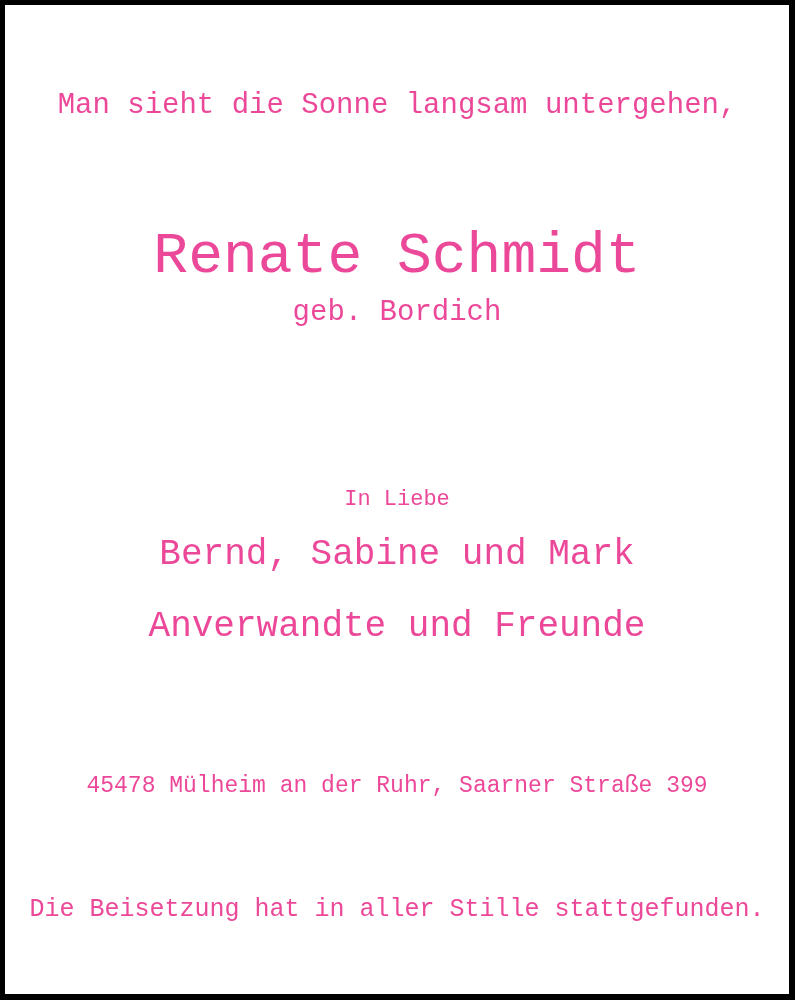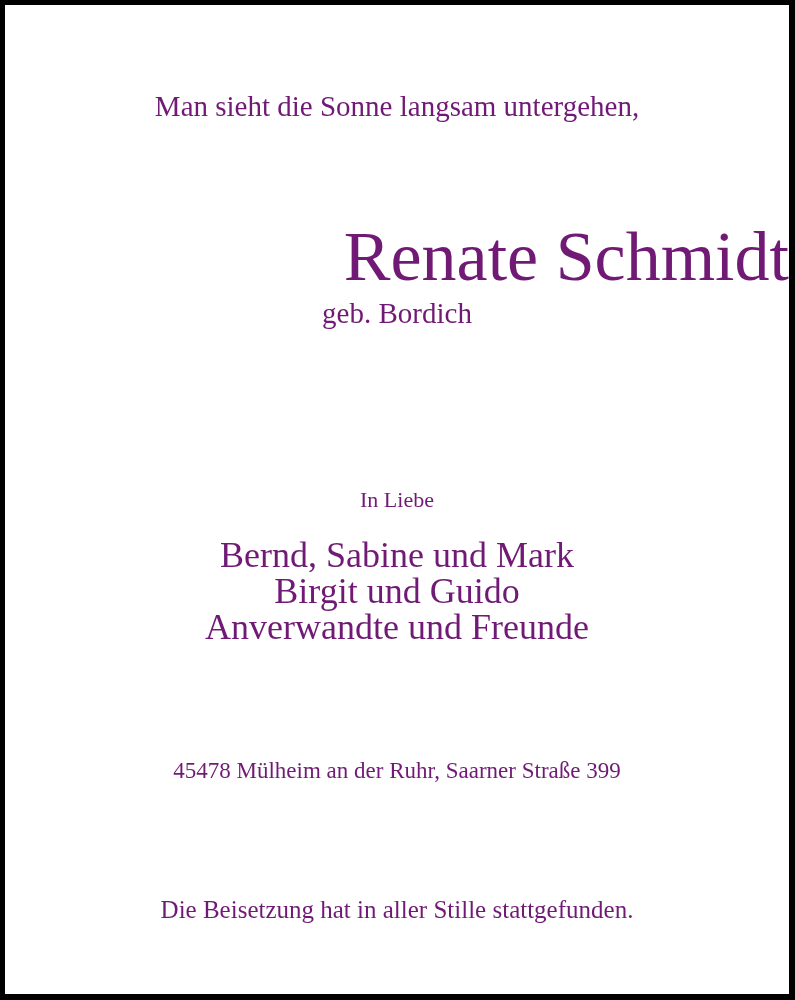--- a/index.html
+++ b/index.html
@@ -1,44 +1,43 @@
 <!DOCTYPE html>
 <html><head>
 <meta charset="utf-8">
 <style>
   html, body { margin: 0; padding: 0; background: #000; }
   body { width: 795px; height: 1000px; position: relative; overflow: hidden; }
   .card {
     position: absolute; left: 5px; top: 5px; width: 784px; height: 989px;
-    background: #fff; color: #701a75;
-    font-family: Liberation Serif, serif;
+    background: #fff; color: #ec4899;
+    font-family: Liberation Mono, monospace;
   }
   .line { position: absolute; left: 0; right: 0; text-align: center; white-space: nowrap; }
   .quote { font-size: 29px; line-height: 36px; }
-  .name { font-size: 70px; line-height: 64px; text-align: right; }
+  .name { font-size: 58px; line-height: 64px; }
   .maiden { font-size: 29px; line-height: 34px; }
   .dates { font-size: 29px; line-height: 34px; }
   .dates span { display: inline-block; }
   .dates .gap { width: 62px; }
   .love { font-size: 22px; line-height: 34px; }
   .mourners { font-size: 36px; line-height: 36px; }
-  .address { font-size: 23px; line-height: 31px; }
+  .address { font-size: 23px; line-height: 31px; margin-top: 16px; }
   .closing { font-size: 25px; line-height: 30px; }
 </style>
 </head>
 <body>
 
 <div class="card">
   <div class="line quote" style="top:83px">Man sieht die Sonne langsam untergehen,</div>
 
   <div class="line name" style="top:220px">Renate Schmidt</div>
   <div class="line maiden" style="top:291px">geb. Bordich</div>
 
 
   <div class="line love" style="top:478px">In Liebe</div>
   <div class="line mourners" style="top:532px">Bernd, Sabine und Mark</div>
-  <div class="line mourners" style="top:568px">Birgit und Guido</div>
   <div class="line mourners" style="top:604px">Anverwandte und Freunde</div>
 
   <div class="line address" style="top:750px">45478 Mülheim an der Ruhr, Saarner Straße 399</div>
 
   <div class="line closing" style="top:890px">Die Beisetzung hat in aller Stille stattgefunden.</div>
 </div>
 
 </body></html>

